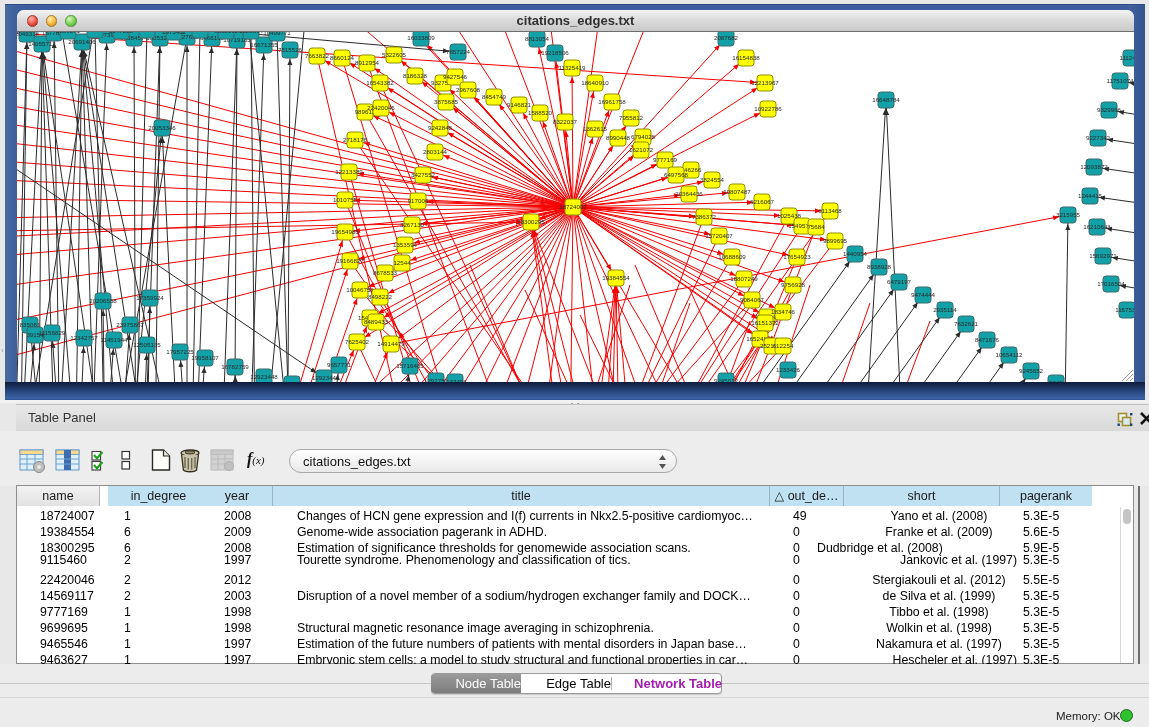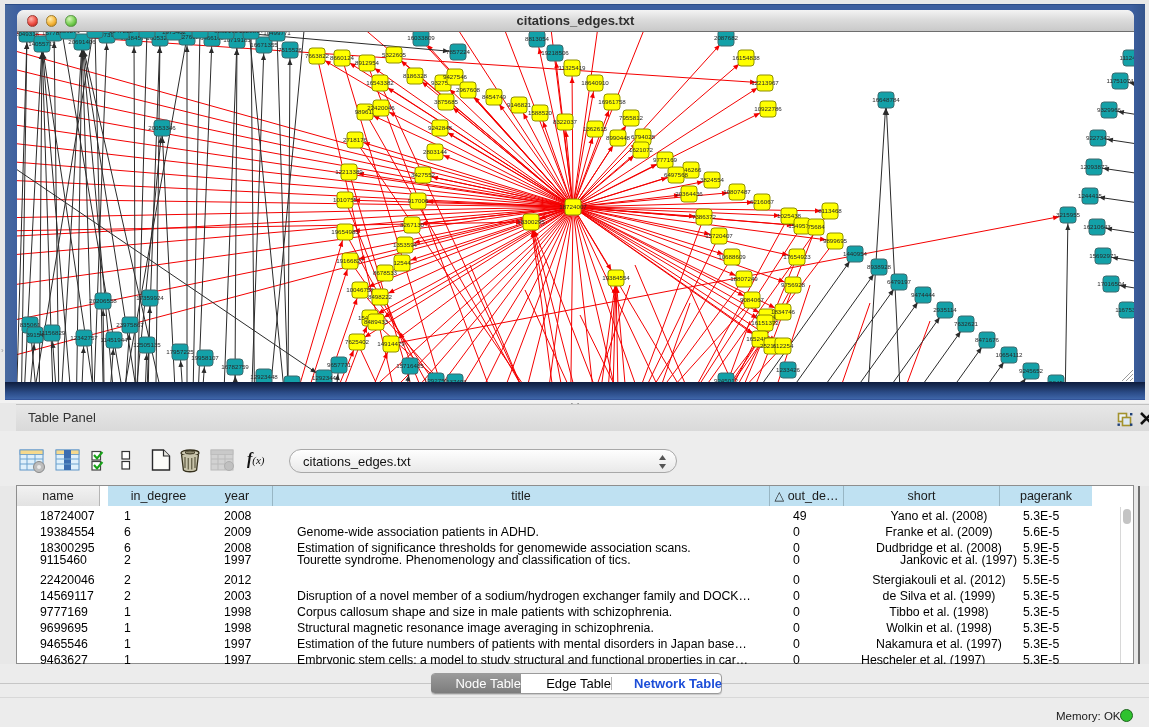--- a/index.html
+++ b/index.html
@@ -835,40 +835,41 @@
 <div class="abs th thblue" style="left:202px;width:71px">year</div>
 <div class="abs th thblue" style="left:273px;width:497px">title</div>
 <div class="abs th thblue" style="left:770px;width:74px">△ out_de…</div>
 <div class="abs th thblue" style="left:844px;width:156px">short</div>
 <div class="abs th thblue" style="left:1000px;width:92px;border-right:none">pagerank</div>
 <div class="abs" style="left:1092px;top:486px;width:41px;height:20px;background:#fff"></div>
 <div class="tr" style="top:508px">
     <div class="c" style="left:23px;width:77px">18724007</div>
     <div class="c" style="left:107px;width:95px">1</div>
     <div class="c" style="left:207px;width:66px">2008</div>
+    <div class="c" style="left:280px;width:490px">Changes of HCN gene expression and I(f) currents in Nkx2.5-positive cardiomyoc…</div>
     <div class="c" style="left:776px;width:68px">49</div>
     <div class="c" style="left:844px;width:156px;text-align:center">Yano et al. (2008)</div>
     <div class="c" style="left:1006px;width:86px">5.3E-5</div>
   </div>
 <div class="tr" style="top:524px">
     <div class="c" style="left:23px;width:77px">19384554</div>
     <div class="c" style="left:107px;width:95px">6</div>
     <div class="c" style="left:207px;width:66px">2009</div>
-    <div class="c" style="left:280px;width:490px">Genome-wide association patients in ADHD.</div>
+    <div class="c" style="left:280px;width:490px">Genome-wide association pagerank in ADHD.</div>
     <div class="c" style="left:776px;width:68px">0</div>
     <div class="c" style="left:844px;width:156px;text-align:center">Franke et al. (2009)</div>
     <div class="c" style="left:1006px;width:86px">5.6E-5</div>
   </div>
 <div class="tr" style="top:540px">
     <div class="c" style="left:23px;width:77px">18300295</div>
     <div class="c" style="left:107px;width:95px">6</div>
     <div class="c" style="left:207px;width:66px">2008</div>
     <div class="c" style="left:280px;width:490px">Estimation of significance thresholds for genomewide association scans.</div>
     <div class="c" style="left:776px;width:68px">0</div>
-    <div class="c" style="left:844px;width:156px;text-align:center">Dudbridge et al. (2008)</div>
+    <div class="c" style="left:800px;width:156px;text-align:left">Dudbridge et al. (2008)</div>
     <div class="c" style="left:1006px;width:86px">5.9E-5</div>
   </div>
 <div class="tr" style="top:552px">
     <div class="c" style="left:23px;width:77px">9115460</div>
     <div class="c" style="left:107px;width:95px">2</div>
     <div class="c" style="left:207px;width:66px">1997</div>
     <div class="c" style="left:280px;width:490px">Tourette syndrome. Phenomenology and classification of tics.</div>
     <div class="c" style="left:776px;width:68px">0</div>
     <div class="c" style="left:844px;width:156px;text-align:right">Jankovic et al. (1997)</div>
     <div class="c" style="left:1006px;width:86px">5.3E-5</div>
@@ -887,21 +888,20 @@
     <div class="c" style="left:207px;width:66px">2003</div>
     <div class="c" style="left:280px;width:490px">Disruption of a novel member of a sodium/hydrogen exchanger family and DOCK…</div>
     <div class="c" style="left:776px;width:68px">0</div>
     <div class="c" style="left:844px;width:156px;text-align:center">de Silva et al. (1999)</div>
     <div class="c" style="left:1006px;width:86px">5.3E-5</div>
   </div>
 <div class="tr" style="top:604px">
     <div class="c" style="left:23px;width:77px">9777169</div>
     <div class="c" style="left:107px;width:95px">1</div>
     <div class="c" style="left:207px;width:66px">1998</div>
-    <div class="c" style="left:280px;width:490px">Corpus callosum shape and size in male patients with schizophrenia.</div>
     <div class="c" style="left:776px;width:68px">0</div>
     <div class="c" style="left:844px;width:156px;text-align:center">Tibbo et al. (1998)</div>
     <div class="c" style="left:1006px;width:86px">5.3E-5</div>
   </div>
 <div class="tr" style="top:620px">
     <div class="c" style="left:23px;width:77px">9699695</div>
     <div class="c" style="left:107px;width:95px">1</div>
     <div class="c" style="left:207px;width:66px">1998</div>
     <div class="c" style="left:280px;width:490px">Structural magnetic resonance image averaging in schizophrenia.</div>
     <div class="c" style="left:776px;width:68px">0</div>
@@ -916,30 +916,30 @@
     <div class="c" style="left:776px;width:68px">0</div>
     <div class="c" style="left:844px;width:156px;text-align:center">Nakamura et al. (1997)</div>
     <div class="c" style="left:1006px;width:86px">5.3E-5</div>
   </div>
 <div class="tr" style="top:652px">
     <div class="c" style="left:23px;width:77px">9463627</div>
     <div class="c" style="left:107px;width:95px">1</div>
     <div class="c" style="left:207px;width:66px">1997</div>
     <div class="c" style="left:280px;width:490px">Embryonic stem cells: a model to study structural and functional properties in car…</div>
     <div class="c" style="left:776px;width:68px">0</div>
-    <div class="c" style="left:844px;width:156px;text-align:left">Hescheler et al. (1997)</div>
+    <div class="c" style="left:844px;width:156px;text-align:right">Hescheler et al. (1997)</div>
     <div class="c" style="left:1006px;width:86px">5.3E-5</div>
   </div>
 
 <div class="abs" style="left:1120px;top:507px;width:1px;height:156px;background:#d8d8d8"></div>
 <div class="abs" style="left:1123px;top:509px;width:8px;height:15px;background:#c4c4c4;border-radius:4px"></div>
 
 <div class="abs" style="left:1138px;top:486px;width:2px;height:178px;background:#6f6f6f"></div>
 
 <div class="abs" id="tabsrow"></div>
 <div class="abs" id="tabline"></div>
 <div class="abs" style="left:431px;top:673px;width:291px;height:21px;border:1px solid #9b9b9b;border-radius:4px;background:#fff;box-shadow:0 1px 1px rgba(0,0,0,0.15)"></div>
 <div class="abs tab" style="left:431px;width:90px;background:linear-gradient(#9a9a9a,#7c7c7c);color:#fff;border-radius:4px 0 0 4px;top:674px">Node Table</div>
 <div class="abs tab" style="left:521px;width:90px;color:#000;font-weight:normal">Edge Table</div>
 <div class="abs" style="left:611px;top:677px;width:1px;height:13px;background:#b5b5b5"></div>
-<div class="abs tab" style="left:612px;width:110px;color:#1d4ed8;font-weight:bold">Network Table</div>
+<div class="abs tab" style="left:612px;width:110px;color:#a21caf;font-weight:bold">Network Table</div>
 <div class="abs" id="statusarea"></div>
 <div class="abs" style="left:1056px;top:710px;font-size:11.5px;color:#1a1a1a">Memory: OK</div>
 <div class="abs" style="left:1120px;top:709px;width:13px;height:13px;border-radius:50%;background:#2ec22e;border:1.5px solid #1e641e"></div>
 </body></html>

